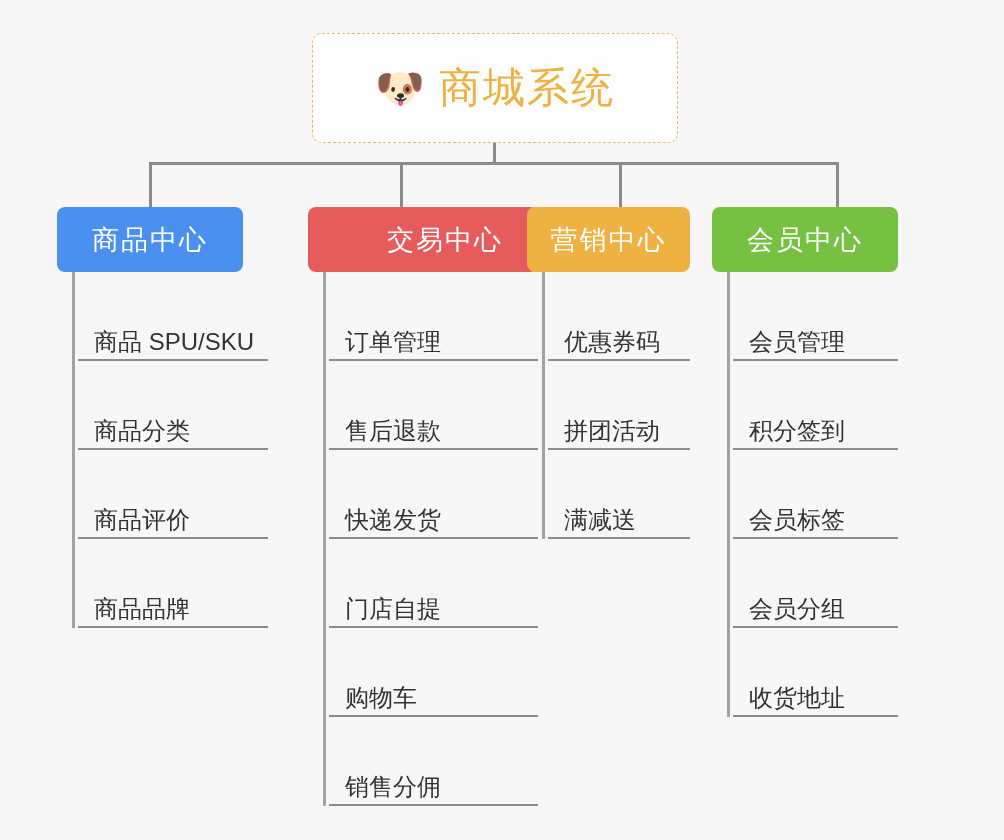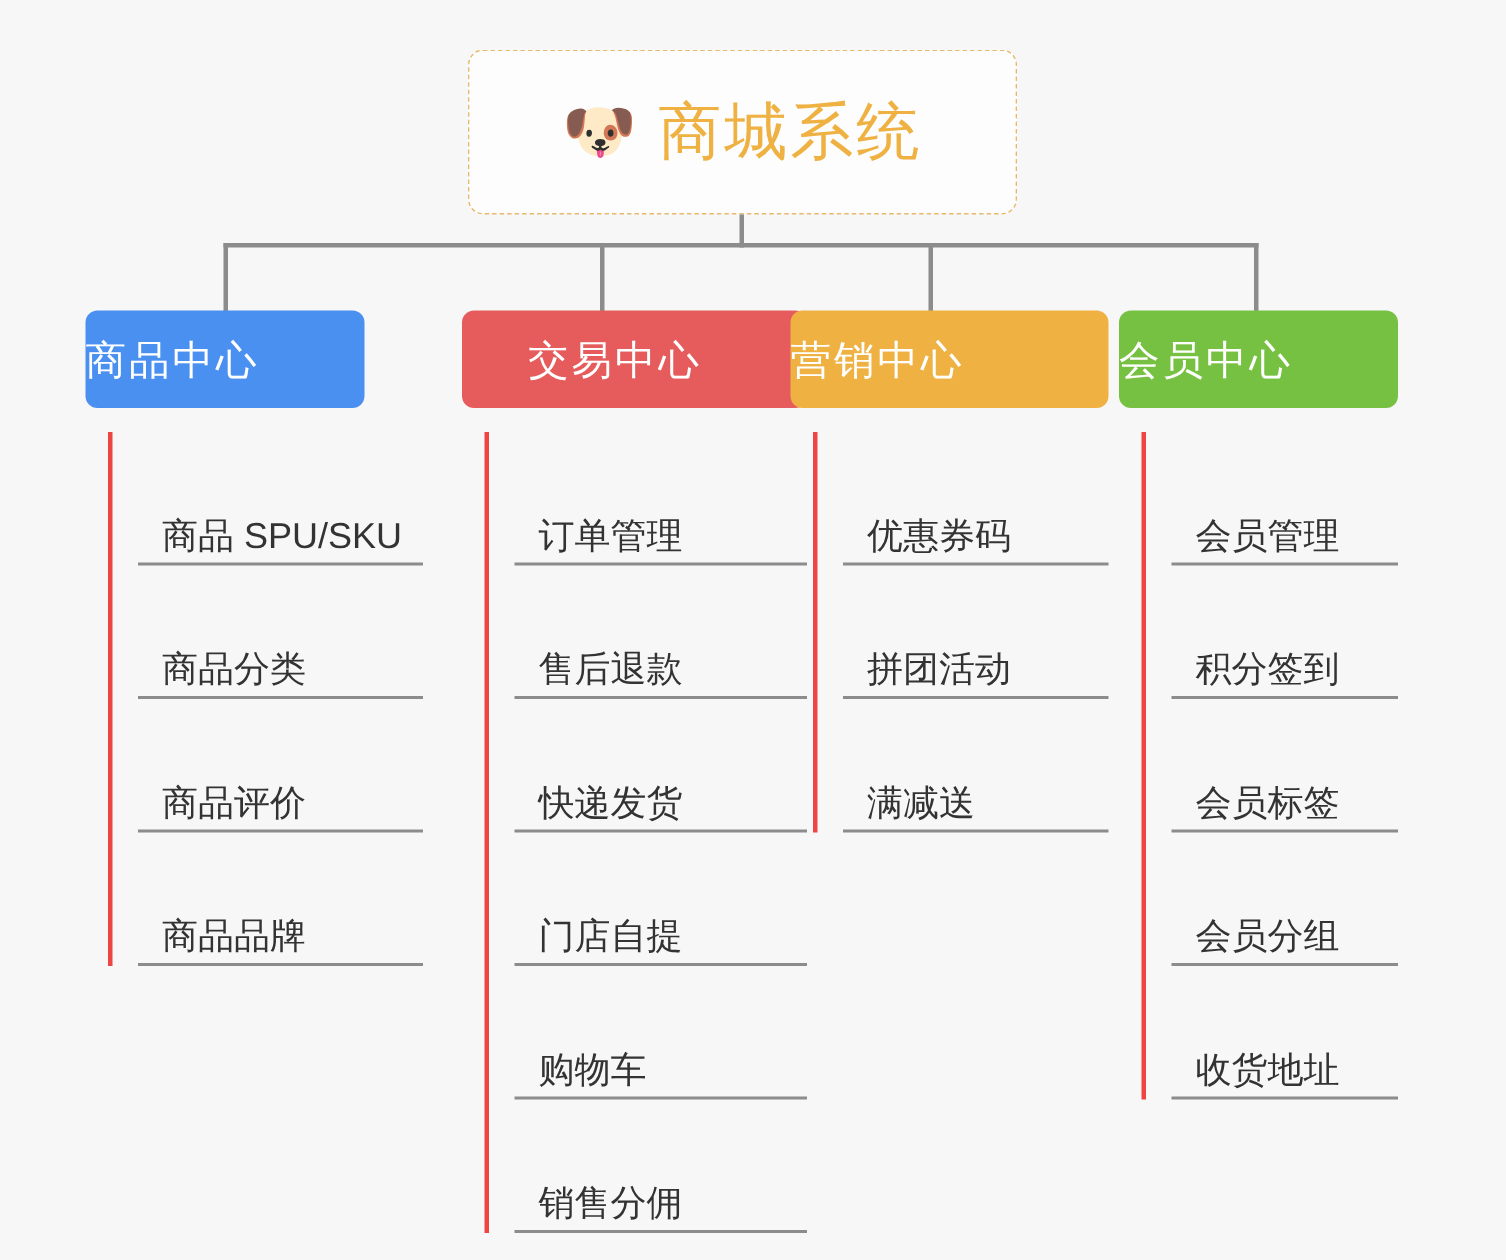--- a/index.html
+++ b/index.html
@@ -60,32 +60,32 @@
   .branch {
     position: absolute;
     top: 207px;
   }
   .branch-header {
     position: relative;
     height: 65px;
     border-radius: 8px;
     display: flex;
     align-items: center;
-    justify-content: flex-start;
+    justify-content: center;
     color: #ffffff;
     font-size: 27px;
     letter-spacing: 2px;
     white-space: nowrap;
   }
 
   .leaf-list {
     position: relative;
-    margin-top: 16px;
-    padding-left: 17px;
-    border-left: 3px solid #ef4444;
+    margin-top: 0;
+    padding-left: 3px;
+    border-left: 3px solid #a3a3a3;
     margin-left: 15px;
   }
   .leaf-item {
     height: 89px;
     display: flex;
     align-items: flex-end;
     border-bottom: 2px solid #8c8c8c;
     box-sizing: border-box;
   }
   .leaf-label {
@@ -95,22 +95,22 @@
     padding: 0 14px 4px 16px;
     line-height: 1.1;
   }
 
   
   .branch-1 { left: 57px; }
   .branch-1 .branch-header { width: 186px; }
   .branch-2 { left: 308px; }
   .branch-2 .branch-header { width: 186px; padding-left: 44px; }
   .branch-3 { left: 527px; }
-  .branch-3 .branch-header { width: 212px; }
-  .branch-4 { left: 746px; }
+  .branch-3 .branch-header { width: 163px; }
+  .branch-4 { left: 712px; }
   .branch-4 .branch-header { width: 186px; }
 </style>
 </head>
 <body style="background: rgb(247, 247, 247);">
 
 <div id="mindmap">
 
   <div class="root-node" style="background: rgb(253, 253, 253); border-color: rgb(232, 185, 106);">
     <span class="root-emoji">🐶</span>
     <span class="root-title" style="color: rgb(238, 177, 66);">商城系统</span>

